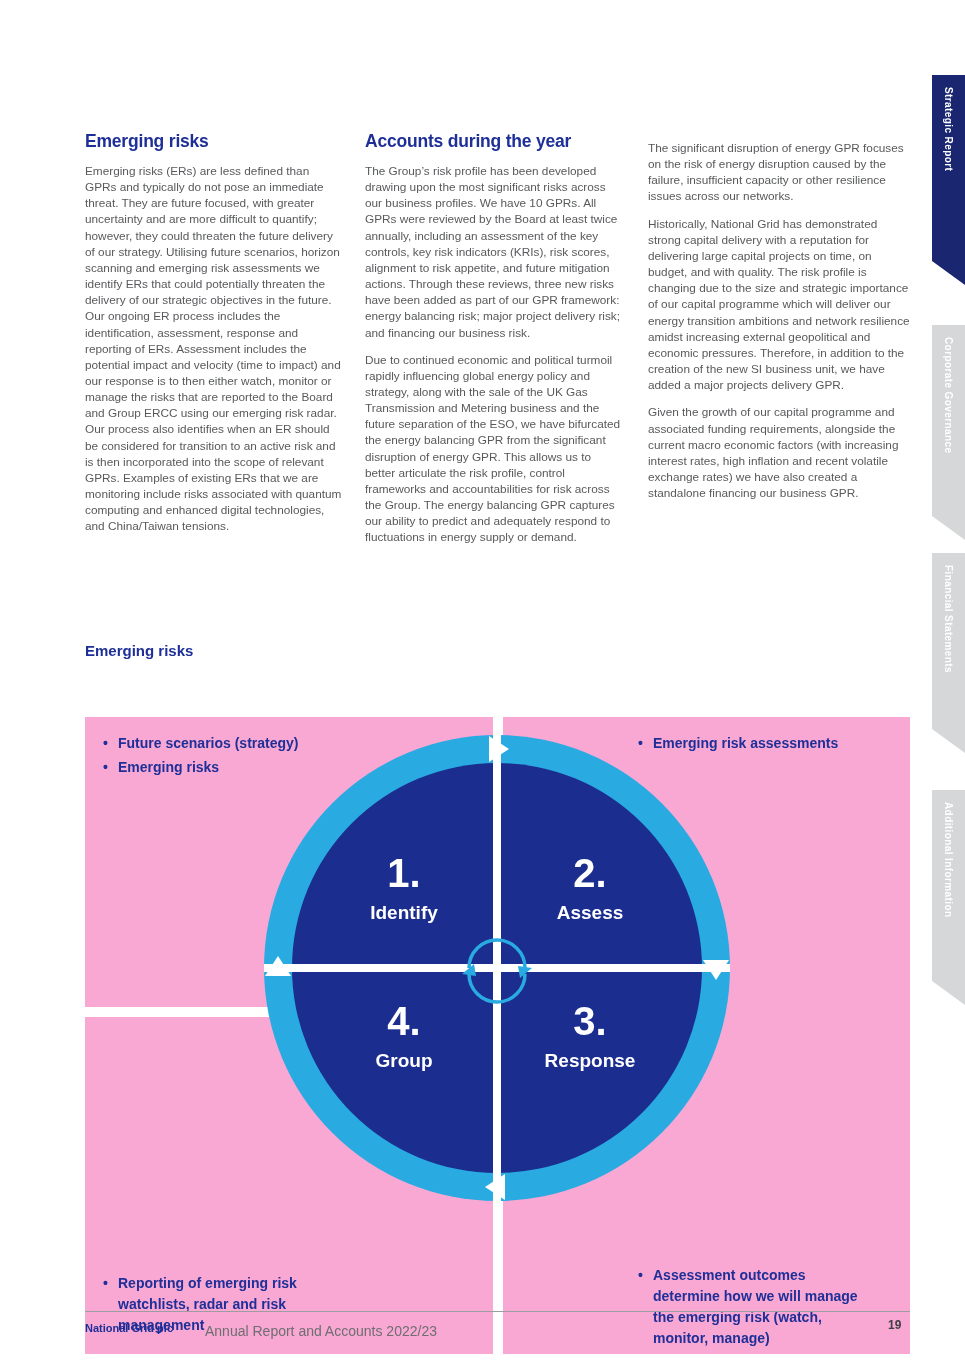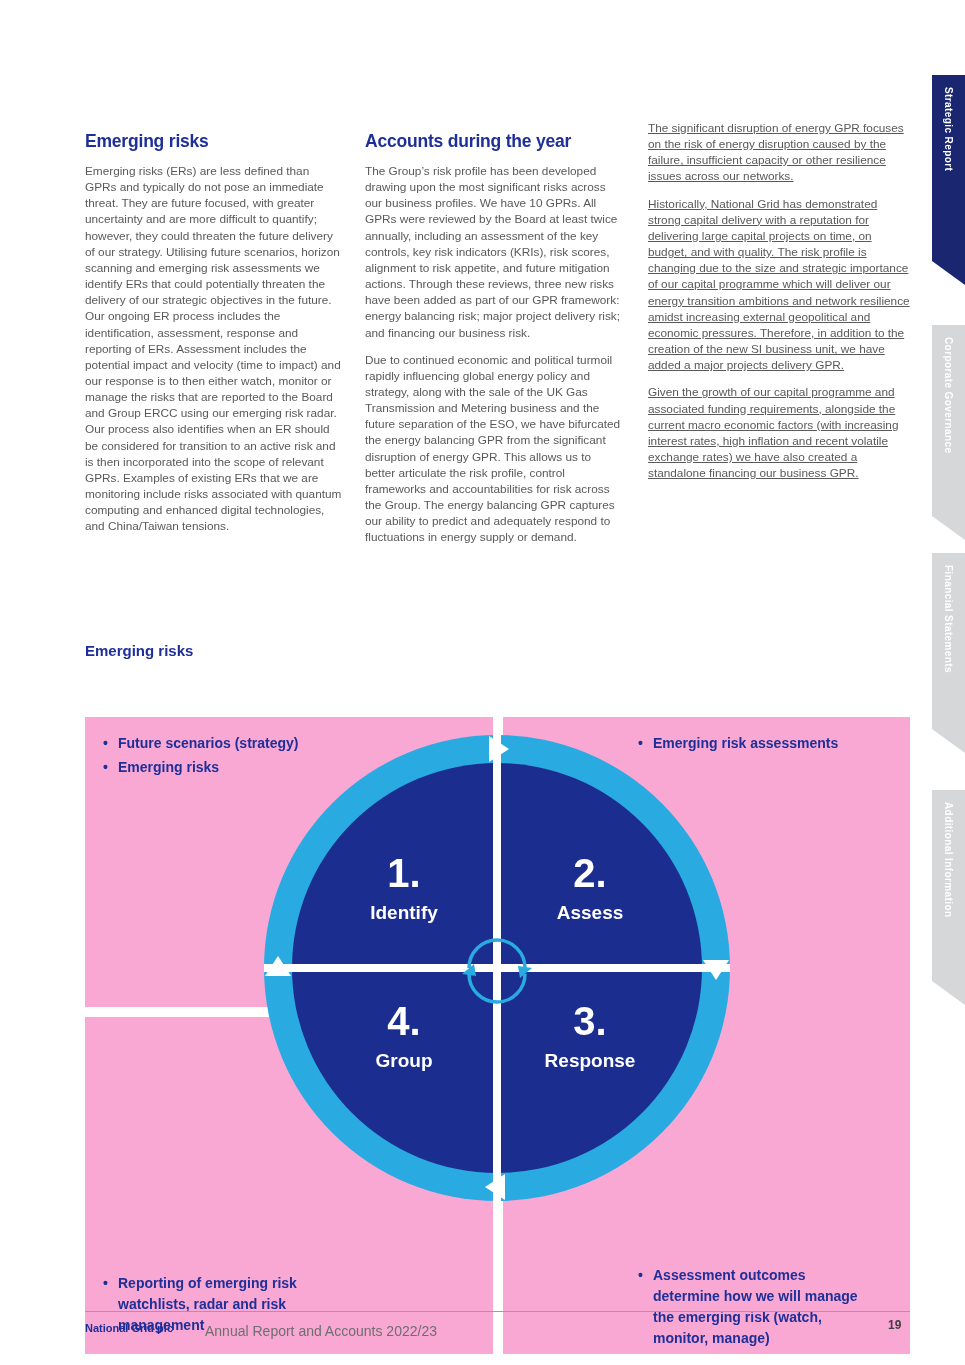--- a/index.html
+++ b/index.html
@@ -26,21 +26,21 @@
     font-size: 17.5px;
     font-weight: bold;
     color: #1e2f97;
     margin-bottom: 9px;
     letter-spacing: -0.2px;
   }
   .col p { margin-bottom: 11px; }
 
   #col-1 { left: 85px;  top: 130px; }
   #col-2 { left: 365px; top: 130px; }
-  #col-3 { left: 648px; top: 120px; width: 263px; text-decoration: underline; }
+  #col-3 { left: 648px; top: 140px; width: 263px; }
 
   
   .side-tab {
     position: absolute;
     left: 932px;
     width: 33px;
     clip-path: polygon(0 0, 100% 0, 100% 100%, 0 calc(100% - 24px));
     display: flex;
     justify-content: center;
     padding-top: 12px;

